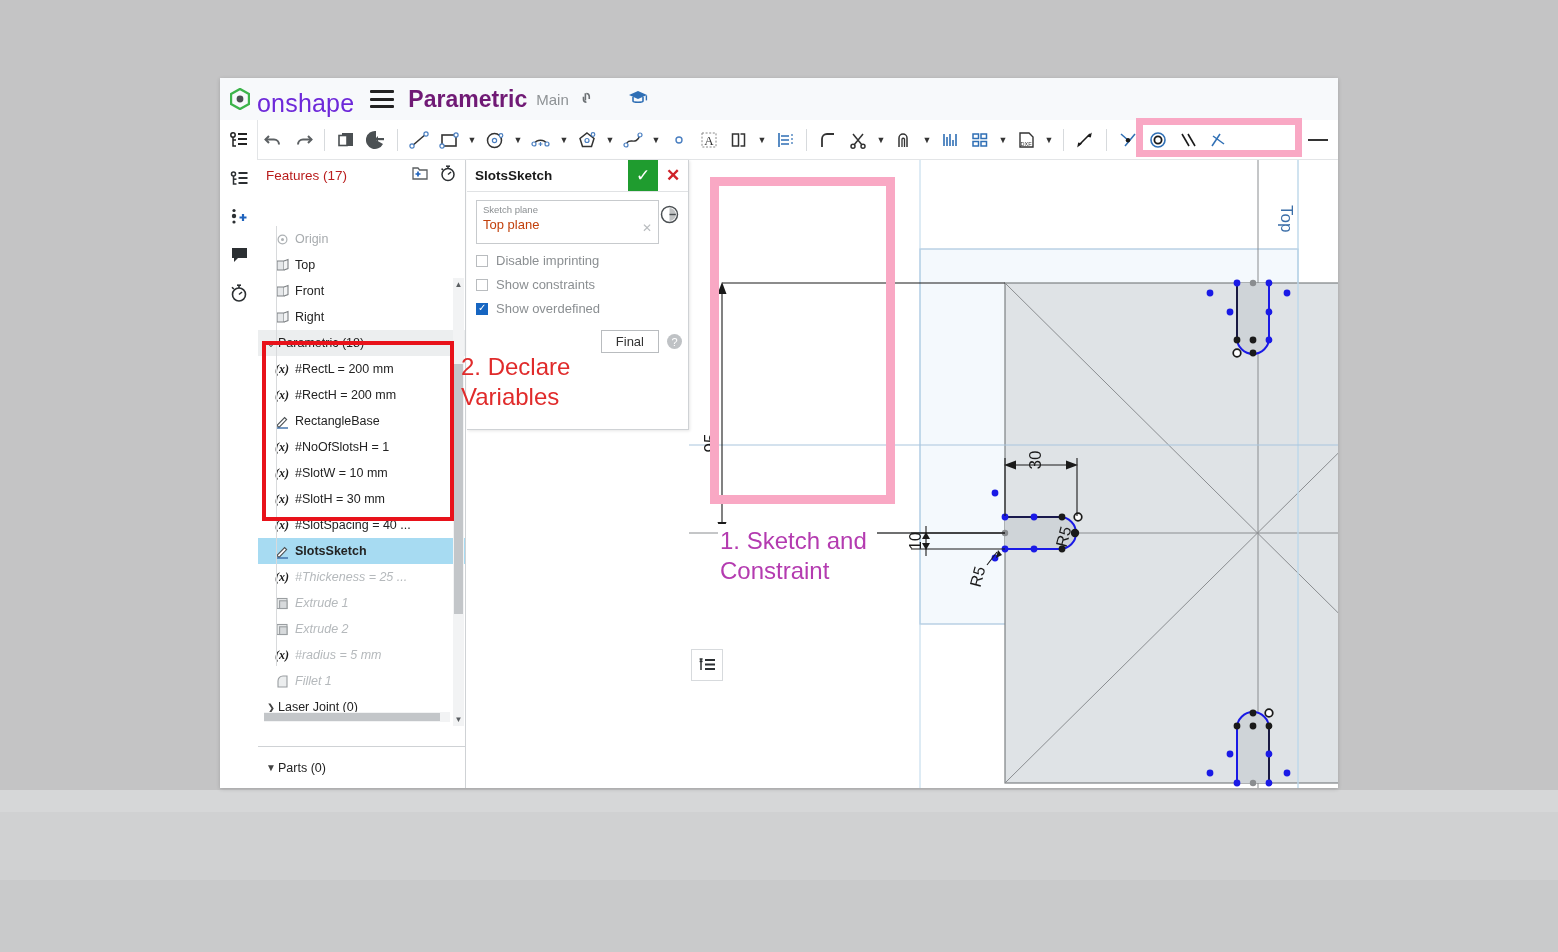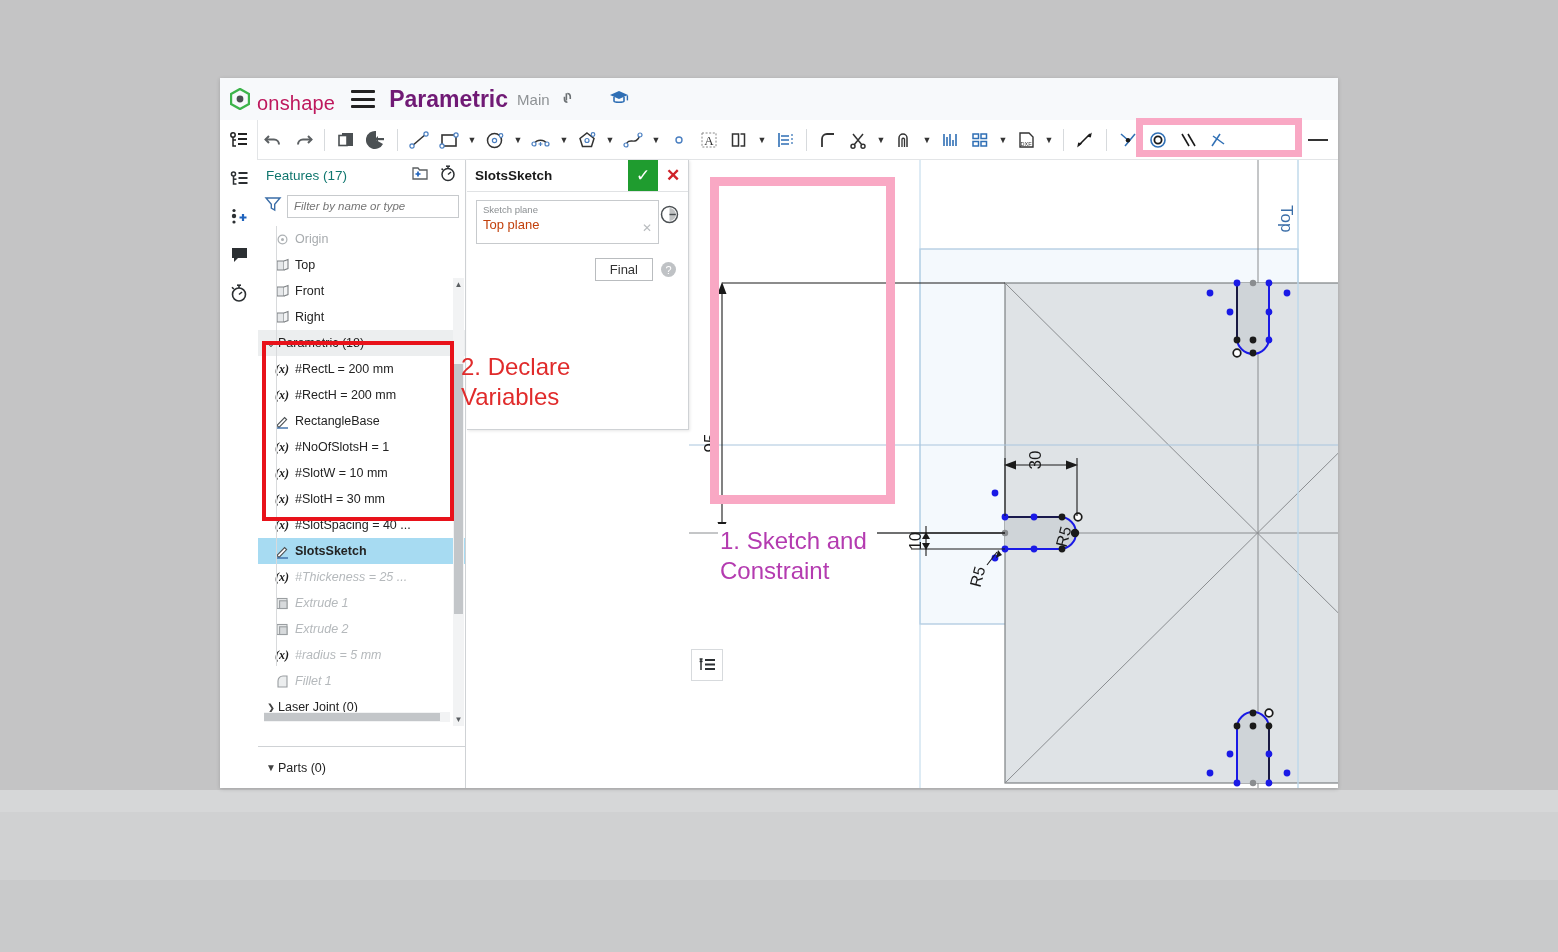--- a/index.html
+++ b/index.html
@@ -30,21 +30,21 @@
   }
 
   
   .topbar {
     position: absolute; left:0; top:0; width:1118px; height:42px;
     background: #f7f9fb;
     display:flex; align-items:center;
   }
   .brand { display:flex; align-items:center; margin-left:10px; }
   .brand-logo { width:20px; height:22px; position:relative; }
-  .brand-text { font-size:20px; color:#be185d; margin-left:7px; letter-spacing:.2px;margin-top:8px; }
+  .brand-text { font-size:25px; color:#6d28d9; margin-left:7px; letter-spacing:.2px;margin-top:8px; }
   .hamburger { margin-left:16px; width:24px; height:18px; display:flex; flex-direction:column; justify-content:space-between; cursor:pointer; }
   .hamburger i { display:block; height:3px; background:#222; border-radius:1px; }
   .doc-title { font-size:23px; font-weight:bold; color:#701a75; margin-left:14px; }
   .doc-branch { font-size:15px; color:#8e9295; margin-left:9px; }
   .link-icon { margin-left:10px; color:#6b7073; font-size:15px; transform:rotate(-45deg); }
   .grad-icon { margin-left:32px; color:#2f6fb5; font-size:16px; }
 
   
   .toolbar {
     position:absolute; left:0; top:42px; width:1118px; height:40px;
@@ -70,21 +70,21 @@
   
   .rail { position:absolute; left:0; top:82px; width:38px; height:628px; background:#ffffff; }
   .rail .rail-item { width:38px; height:38px; display:flex; align-items:center; justify-content:center; cursor:pointer; }
 
   
   .features-panel {
     position:absolute; left:38px; top:82px; width:208px; height:628px;
     background:#ffffff; border-right:1px solid #cfd2d5;
   }
   .fp-head { height:30px; display:flex; align-items:center; padding:0 8px; }
-  .fp-title { font-size:13.5px; color:#0f766e; }
+  .fp-title { font-size:13.5px; color:#b91c1c; }
   .fp-head-icons { margin-left:auto; display:flex; gap:10px; align-items:center; }
   .fp-filter { height:32px; display:flex; align-items:center; padding:0 6px; }
   .fp-filter-input {
     flex:1; height:23px; border:1px solid #c7cacd; background:#fff;
     font-size:11.5px; font-style:italic; color:#9a9da0; padding:0 6px; outline:none;
     font-family:"Liberation Sans", sans-serif;
   }
   .fp-tree { position:absolute; left:0; top:66px; width:207px; height:500px; overflow:hidden; }
   .tree-row { height:26px; display:flex; align-items:center; padding-left:14px; font-size:12.5px; color:#232323; white-space:nowrap; cursor:pointer; }
   .tree-row .ico { width:20px; display:inline-flex; align-items:center; justify-content:center; margin-right:3px; }
@@ -116,21 +116,21 @@
   .sketch-dialog {
     position:absolute; left:247px; top:82px; width:222px; height:270px;
     background:#ffffff; border-right:1px solid #cfd2d5; border-bottom:1px solid #cfd2d5;
     box-shadow:1px 1px 3px rgba(0,0,0,.10);
     z-index:40;
   }
   .sd-head { height:32px; display:flex; align-items:center; border-bottom:1px solid #e0e2e4; }
   .sd-name { font-size:13.5px; font-weight:bold; color:#1a1a1a; padding-left:8px; }
   .sd-accept { margin-left:auto; width:30px; height:31px; background:#1f9c2f; color:#fff; display:flex; align-items:center; justify-content:center; font-size:17px; cursor:pointer; }
   .sd-cancel { width:30px; height:31px; color:#cf2229; display:flex; align-items:center; justify-content:center; font-size:17px; font-weight:bold; cursor:pointer; }
-  .sd-body { padding:8px 12px 0 9px; position:relative; }
+  .sd-body { padding:8px 6px 0 9px; position:relative; }
   .sd-field { border:1px solid #c7cacd; height:44px; width:183px; padding:3px 6px 0 6px; position:relative; }
   .sd-field-label { font-size:9.5px; color:#8b8f92; }
   .sd-field-value { font-size:13px; color:#c2410c; margin-top:2px; }
   .sd-field-x { position:absolute; right:6px; top:20px; color:#b9bcbf; font-size:12px; cursor:pointer; }
   .sd-hist { position:absolute; right:8px; top:12px; cursor:pointer; }
   .sd-check { display:flex; align-items:center; margin-top:9px; font-size:13px; color:#8b8f92; cursor:pointer; }
   .cb { width:12px; height:12px; border:1px solid #b9bcbf; background:#fff; margin-right:8px; display:inline-block; }
   .cb.on { background:#1665c1; border-color:#1665c1; position:relative; }
   .cb.on:after { content:"✓"; color:#fff; font-size:10px; position:absolute; left:1px; top:-2px; }
   .sd-footrow { display:flex; align-items:center; justify-content:flex-end; margin-top:14px; gap:8px; }
@@ -470,28 +470,20 @@
                 <circle cx="9" cy="10.5" r="6"></circle>
                 <path d="M9 10.5 L12 8"></path>
                 <path d="M9 4.5 V2.5"></path>
                 <path d="M7 2.2 h4"></path>
                 <path d="M4 6 L2.6 4.6"></path>
               </g>
             </svg>
         </span>
       </span>
     </div>
-    <div class="fp-filter">
-      <span style="margin-right:5px;">
-        <svg width="18" height="16" viewBox="0 0 18 16">
-            <path d="M2 2 h14 l-5.3 6.2 V14 l-3.4 -2 V8.2 Z" fill="none" stroke="#3b6ea8" stroke-width="1.4"></path>
-          </svg>
-      </span>
-      <input class="fp-filter-input" readonly="" placeholder="Filter by name or type" style="">
-    </div>
 
     <div class="fp-tree">
       <div class="indent-line"></div>
       <div id="tree-rows">
           <div class="tree-row muted">
             <span class="ico">
               <svg width="13" height="13" viewBox="0 0 13 13">
                 <circle cx="6.5" cy="6.5" r="4.4" fill="none" stroke="#adb1b4" stroke-width="1.2"></circle>
                 <circle cx="6.5" cy="6.5" r="1.5" fill="#adb1b4"></circle>
               </svg>
@@ -654,20 +646,34 @@
             <circle cx="10.5" cy="10.5" r="8" fill="none" stroke="#4a4f52" stroke-width="1.5"></circle>
             <path d="M10.5 10.5 V4 A6.5 6.5 0 0 1 10.5 17 Z" fill="#4a4f52" opacity=".35"></path>
             <path d="M10.5 10.5 h6.3" stroke="#4a4f52" stroke-width="1.4"></path>
           </svg>
       </div>
       <div class="sd-field">
         <div class="sd-field-label">Sketch plane</div>
         <div class="sd-field-value">Top plane</div>
         <div class="sd-field-x">✕</div>
       </div>
+      <div id="sd-checks">
+          <div class="sd-check">
+            <span class="cb"></span>
+            <span>Disable imprinting</span>
+          </div>
+          <div class="sd-check">
+            <span class="cb"></span>
+            <span>Show constraints</span>
+          </div>
+          <div class="sd-check">
+            <span class="cb on"></span>
+            <span>Show overdefined</span>
+          </div>
+        </div>
       <div class="sd-footrow">
         <button class="sd-final">Final</button>
         <span class="sd-help">?</span>
       </div>
     </div>
   </div>
 
   <div class="graphics">
     <svg width="649" height="628" viewBox="0 0 649 628">
 

